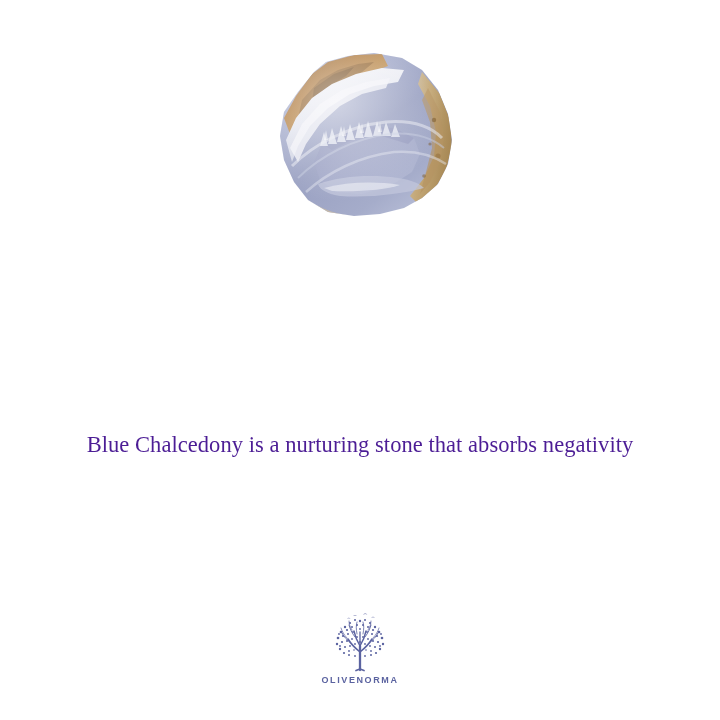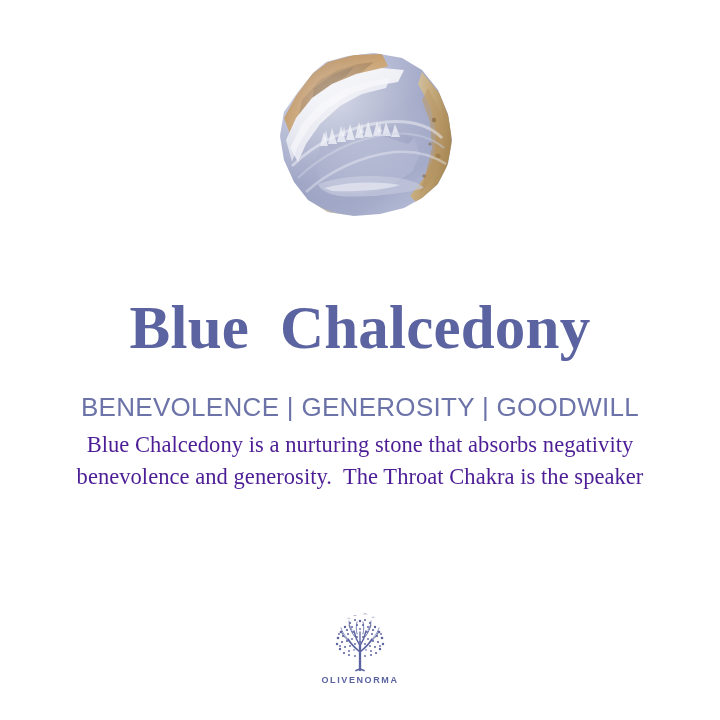--- a/index.html
+++ b/index.html
@@ -224,27 +224,24 @@
                    L164,160 C144,172 116,178 90,176 C60,174 38,162 26,144 Z" fill="#cdbda2" opacity="0.75"></path>
           <path d="M40,158 C62,170 92,176 122,172 C138,170 152,164 162,156
                    C146,168 122,176 96,176 C72,176 52,170 40,158 Z" fill="#b09a76" opacity="0.6"></path>
 
           <rect x="0" y="0" width="196" height="180" fill="url(#gSheen)"></rect>
         </g>
       </svg>
     </div>
   </div>
 
-  <div class="title">Blue  Chalcedony</div>
-
-  <div class="subtitle">BENEVOLENCE | GENEROSITY | GOODWILL</div>
+
 
   <div class="body-copy">
     <span class="line">Blue Chalcedony is a nurturing stone that absorbs negativity</span>
-    <span class="line">benevolence and generosity.  The Throat Chakra is the speaker</span>
   </div>
 
   <div class="footer-logo">
     <svg class="tree-mark" viewBox="0 0 66 62" xmlns="http://www.w3.org/2000/svg" aria-hidden="true">
       <g stroke="#5b63a0" fill="none" stroke-linecap="round">
 
         <path d="M33,58 L33,34" stroke-width="2.3"></path>
         <path d="M33,57 L29,58.5 M33,57 L37,58.5" stroke-width="1.8"></path>
 
         <path d="M33,40 C28,36 24,32 21,27" stroke-width="1.6"></path>

